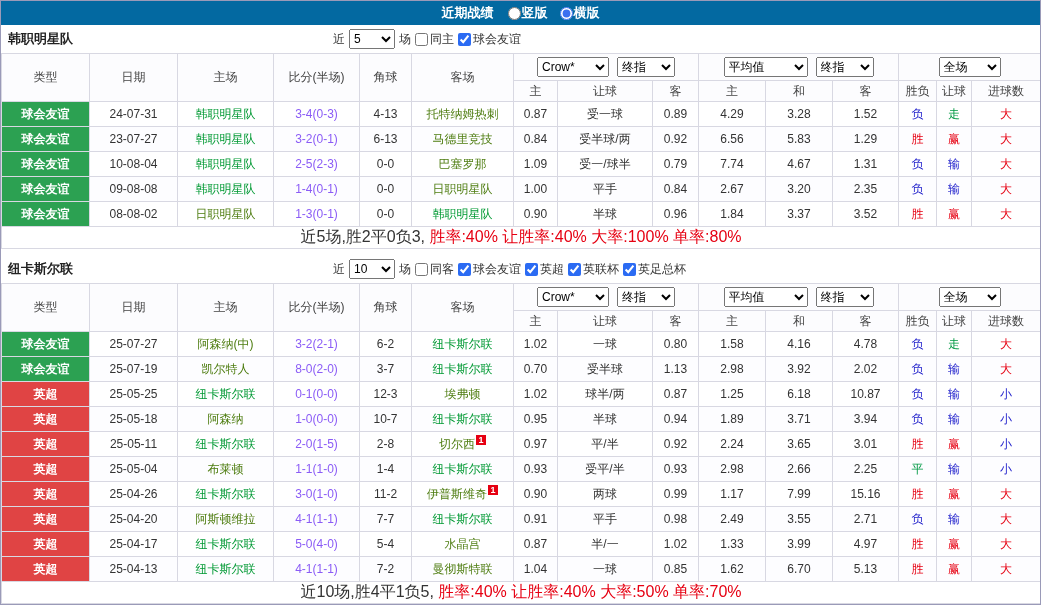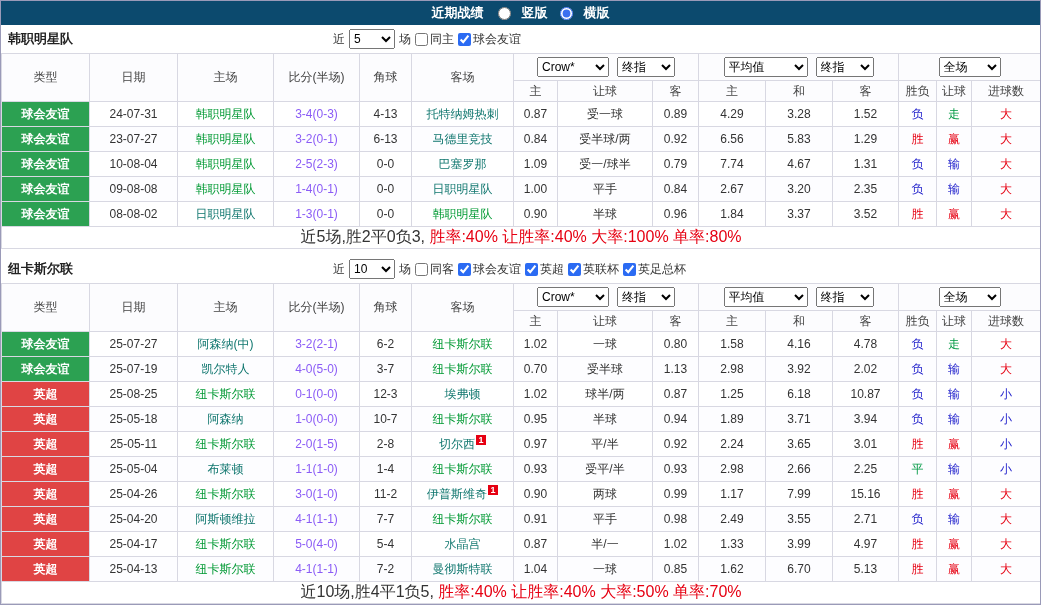--- a/index.html
+++ b/index.html
@@ -3,25 +3,25 @@
 <meta charset="utf-8">
 <style>
   * { box-sizing: border-box; }
   html,body { margin:0; padding:0; background:#ffffff; font-family:"Liberation Sans","DejaVu Sans",sans-serif; }
   .page {
     width:1041px; height:605px; border:1px solid #9a9ab8; background:#fff;
     overflow:hidden; position:relative;
   }
   
   .titlebar {
-    height:24px; background:#0c4a6e; color:#fff;
+    height:24px; background:#0369a1; color:#fff;
     display:flex; align-items:center; justify-content:center; gap:14px;
     font-size:13px; font-weight:bold;
   }
-  .titlebar label { display:flex; align-items:center; gap:11px; font-weight:bold; cursor:pointer; }
+  .titlebar label { display:flex; align-items:center; gap:1px; font-weight:bold; cursor:pointer; }
   .titlebar input[type=radio] { margin:0; accent-color:#3b6ff0; }
   
   .section-bar {
     height:28px; position:relative; display:flex; align-items:center;
     background:#fff; font-size:13px;
   }
   .section-bar .team { font-weight:bold; color:#222; margin-left:7px; font-size:13px; }
   .filter { position:absolute; left:332px; top:0; height:100%; display:flex; align-items:center; gap:4px; font-size:12px; color:#333; }
   .filter select { font-size:12px; height:20px; }
   .filter label { display:flex; align-items:center; gap:2px; cursor:pointer; }
@@ -31,21 +31,21 @@
   th, td { border:1px solid #d8d8e2; padding:0 1px; overflow:hidden; white-space:nowrap; }
   thead th { background:#fcfcfe; font-weight:normal; color:#444; }
   .thead-top th { height:27px; }
   .thead-bot th { height:21px; }
   thead select { font-size:12px; height:20px; }
   tbody td { height:25px; color:#333; }
   tbody tr:nth-child(even) td { background:#fdfdff; }
   .type-cell { color:#fff; font-weight:bold; }
   .score { color:#8b5cf6; }
   .team-hl { color:#009933; }
-  .team-plain { color:#0f766e; }
+  .team-plain { color:#4d7c0f; }
   .c-red { color:#e60012; }
   .c-blue { color:#2222cc; }
   .c-green { color:#009944; }
   .c-dark { color:#333; }
   .summary td { height:22px; font-size:16px; background:#fff !important; }
   .redcard {
     display:inline-block; background:#e60012; color:#fff; font-size:9px; line-height:10px;
     width:10px; height:10px; margin-left:1px; vertical-align:super; font-weight:bold;
   }
   .spacer { height:6px; background:#fff; }
@@ -335,36 +335,36 @@
               <td class="c-dark">4.16</td>
               <td class="c-dark">4.78</td>
               <td class="c-blue">负</td>
               <td class="c-green">走</td>
               <td class="c-red">大</td>
             </tr>
             <tr>
               <td class="type-cell" style="background: rgb(44, 161, 82);">球会友谊</td>
               <td class="c-dark">25-07-19</td>
               <td><span class="team-plain">凯尔特人</span></td>
-              <td class="score">4-0(5-0)</td>
+              <td class="score">8-0(2-0)</td>
               <td class="c-dark">3-7</td>
               <td><span class="team-hl">纽卡斯尔联</span></td>
               <td class="c-dark">0.70</td>
               <td class="c-dark">受半球</td>
               <td class="c-dark">1.13</td>
               <td class="c-dark">2.98</td>
               <td class="c-dark">3.92</td>
               <td class="c-dark">2.02</td>
               <td class="c-blue">负</td>
               <td class="c-blue">输</td>
               <td class="c-red">大</td>
             </tr>
             <tr>
               <td class="type-cell" style="background: rgb(224, 68, 68);">英超</td>
-              <td class="c-dark">25-08-25</td>
+              <td class="c-dark">25-05-25</td>
               <td><span class="team-hl">纽卡斯尔联</span></td>
               <td class="score">0-1(0-0)</td>
               <td class="c-dark">12-3</td>
               <td><span class="team-plain">埃弗顿</span></td>
               <td class="c-dark">1.02</td>
               <td class="c-dark">球半/两</td>
               <td class="c-dark">0.87</td>
               <td class="c-dark">1.25</td>
               <td class="c-dark">6.18</td>
               <td class="c-dark">10.87</td>

